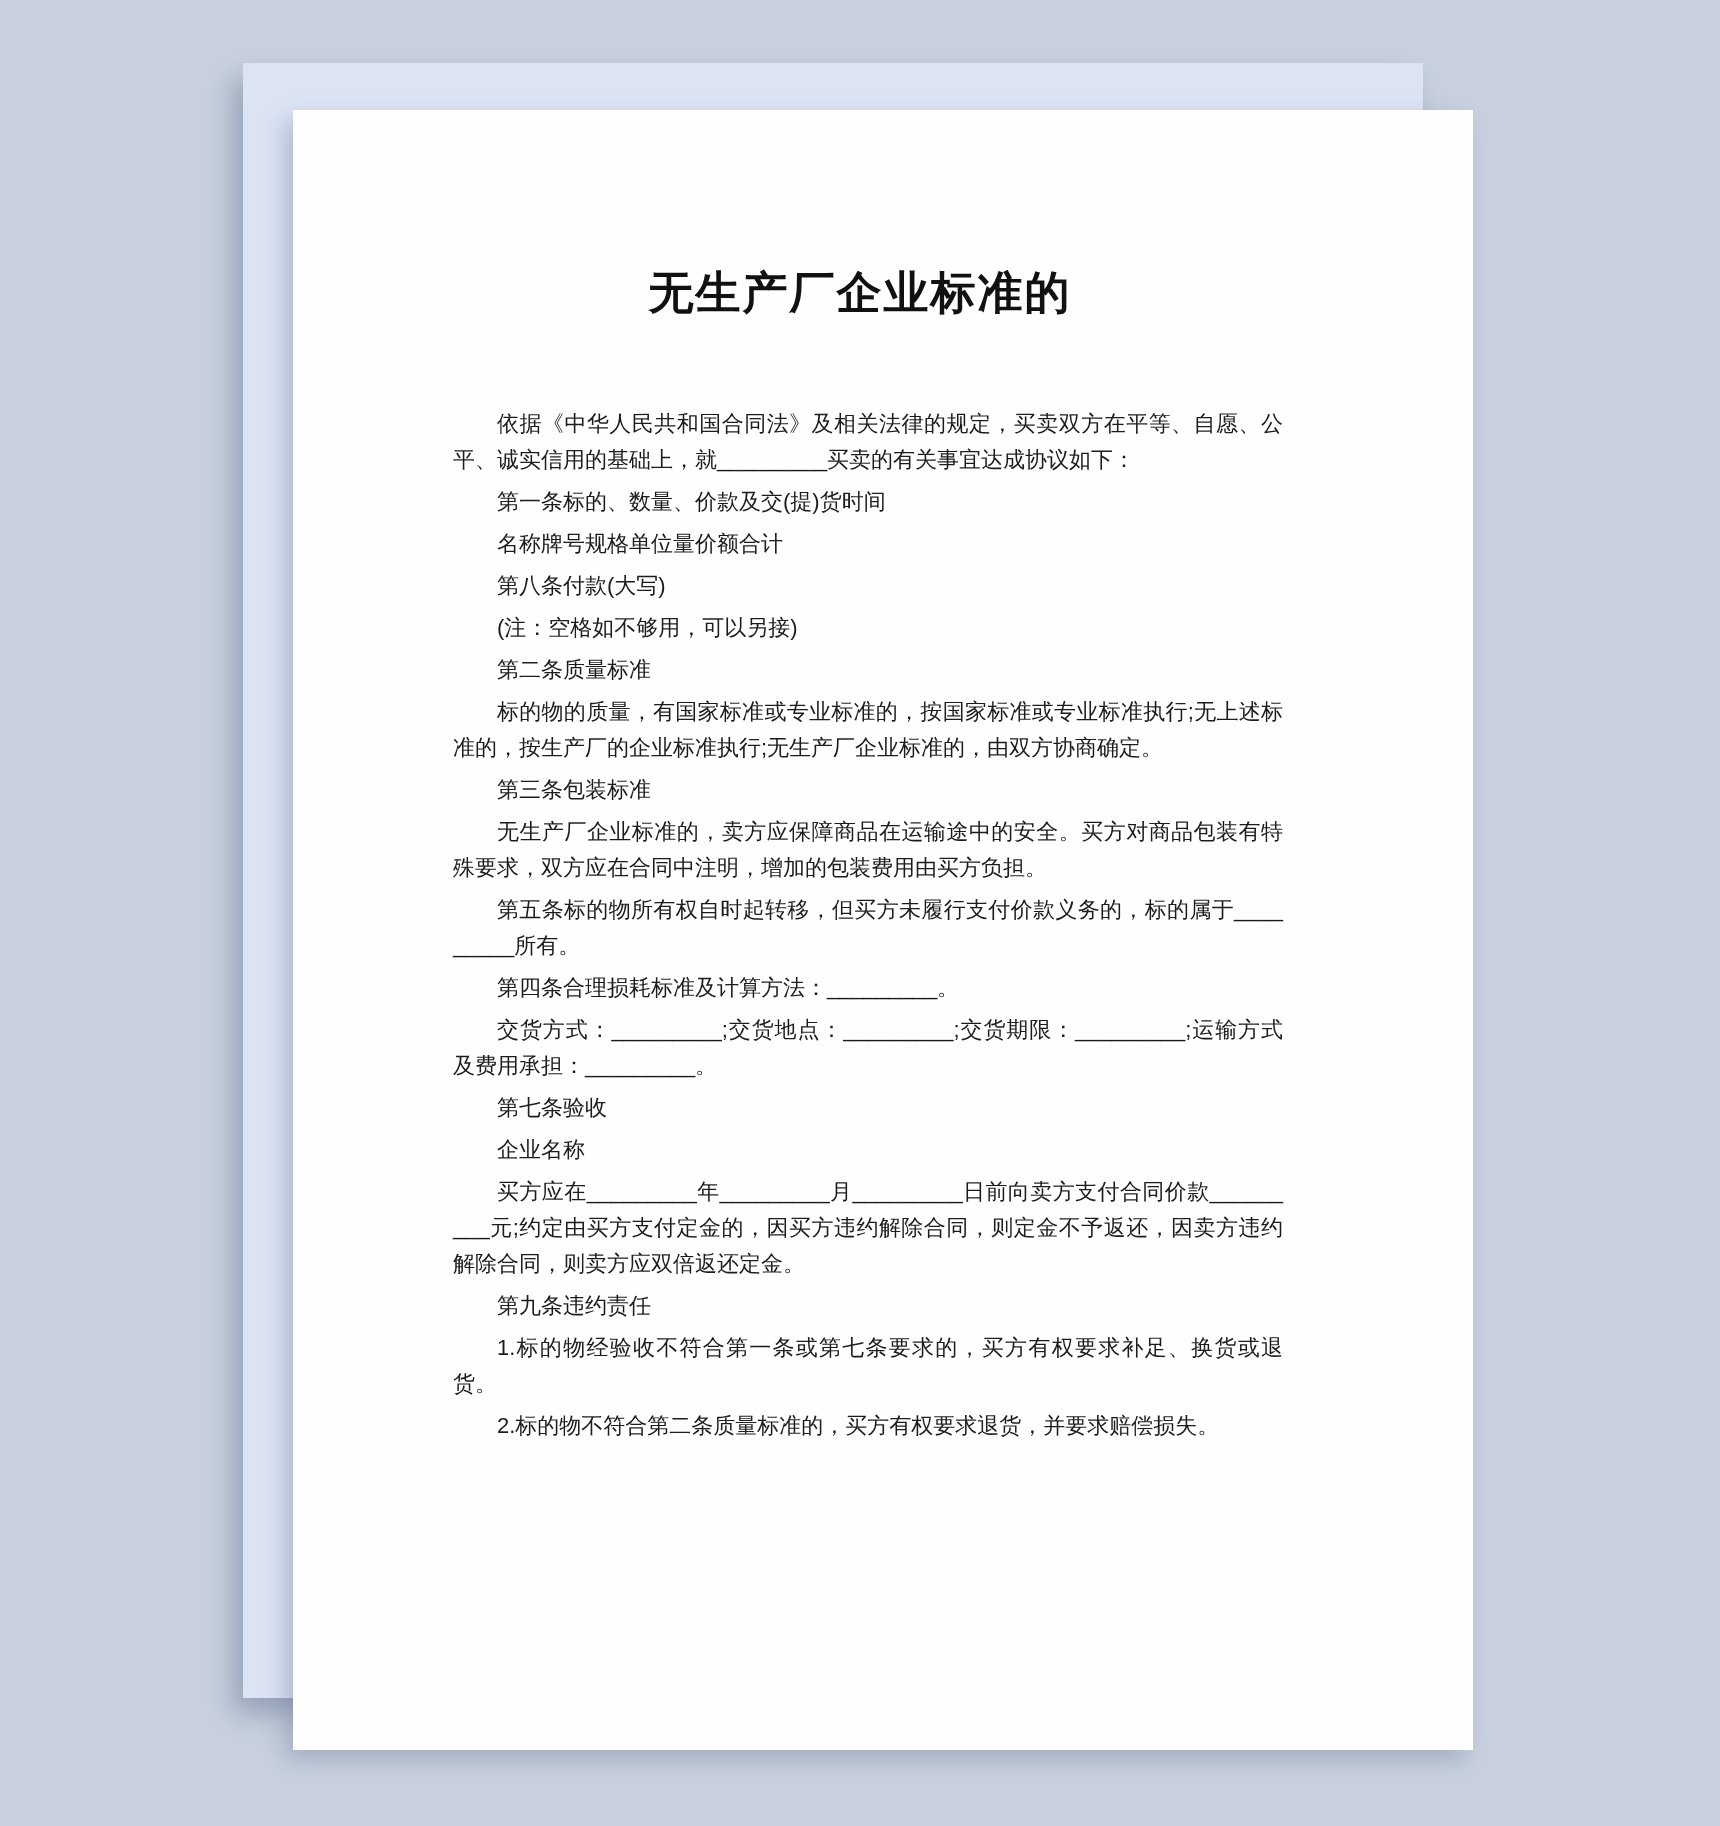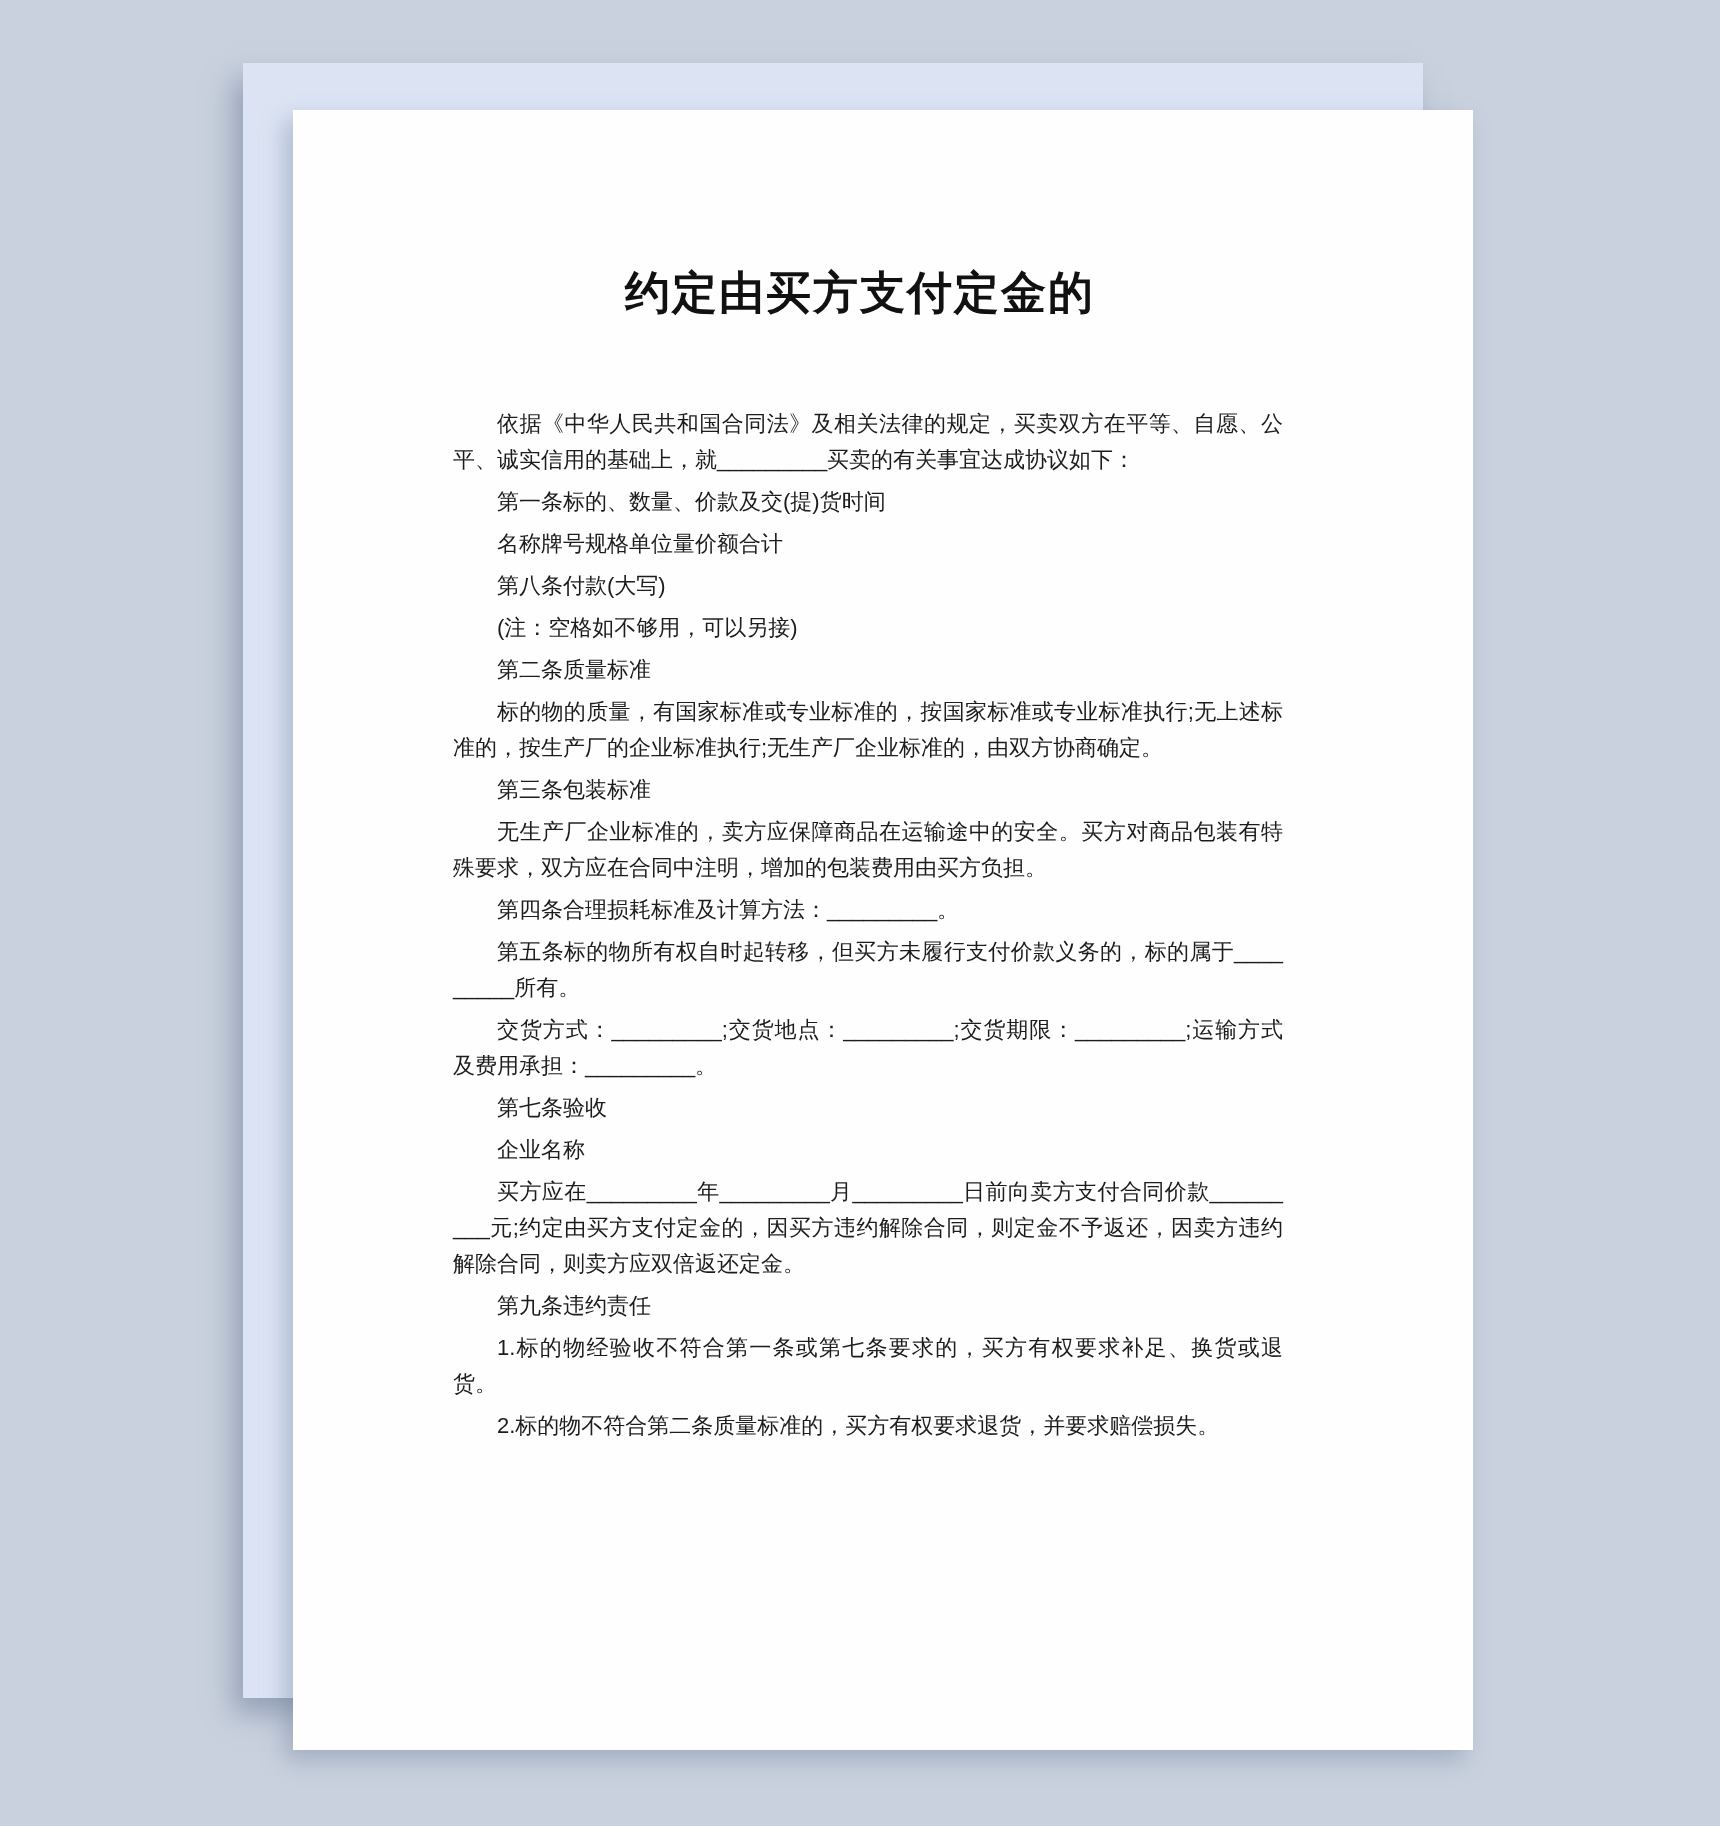--- a/index.html
+++ b/index.html
@@ -59,33 +59,33 @@
     word-break: break-all;
   }
 </style>
 </head>
 <body>
 
 <div class="back-sheet"></div>
 
 <div class="page">
   <div class="page-inner">
-    <div class="doc-title">约定由买方支付定金的</div>
+    <div class="doc-title">无生产厂企业标准的</div>
     <div class="doc-body">
         <p>依据《中华人民共和国合同法》及相关法律的规定，买卖双方在平等、自愿、公平、诚实信用的基础上，就_________买卖的有关事宜达成协议如下：</p>
         <p>第一条标的、数量、价款及交(提)货时间</p>
         <p>名称牌号规格单位量价额合计</p>
         <p>第八条付款(大写)</p>
         <p>(注：空格如不够用，可以另接)</p>
         <p>第二条质量标准</p>
         <p>标的物的质量，有国家标准或专业标准的，按国家标准或专业标准执行;无上述标准的，按生产厂的企业标准执行;无生产厂企业标准的，由双方协商确定。</p>
         <p>第三条包装标准</p>
         <p>无生产厂企业标准的，卖方应保障商品在运输途中的安全。买方对商品包装有特殊要求，双方应在合同中注明，增加的包装费用由买方负担。</p>
+        <p>第五条标的物所有权自时起转移，但买方未履行支付价款义务的，标的属于_________所有。</p>
         <p>第四条合理损耗标准及计算方法：_________。</p>
-        <p>第五条标的物所有权自时起转移，但买方未履行支付价款义务的，标的属于_________所有。</p>
         <p>交货方式：_________;交货地点：_________;交货期限：_________;运输方式及费用承担：_________。</p>
         <p>第七条验收</p>
         <p>企业名称</p>
         <p>买方应在_________年_________月_________日前向卖方支付合同价款_________元;约定由买方支付定金的，因买方违约解除合同，则定金不予返还，因卖方违约解除合同，则卖方应双倍返还定金。</p>
         <p>第九条违约责任</p>
         <p>1.标的物经验收不符合第一条或第七条要求的，买方有权要求补足、换货或退货。</p>
         <p>2.标的物不符合第二条质量标准的，买方有权要求退货，并要求赔偿损失。</p>
       </div>
   </div>
 </div>

